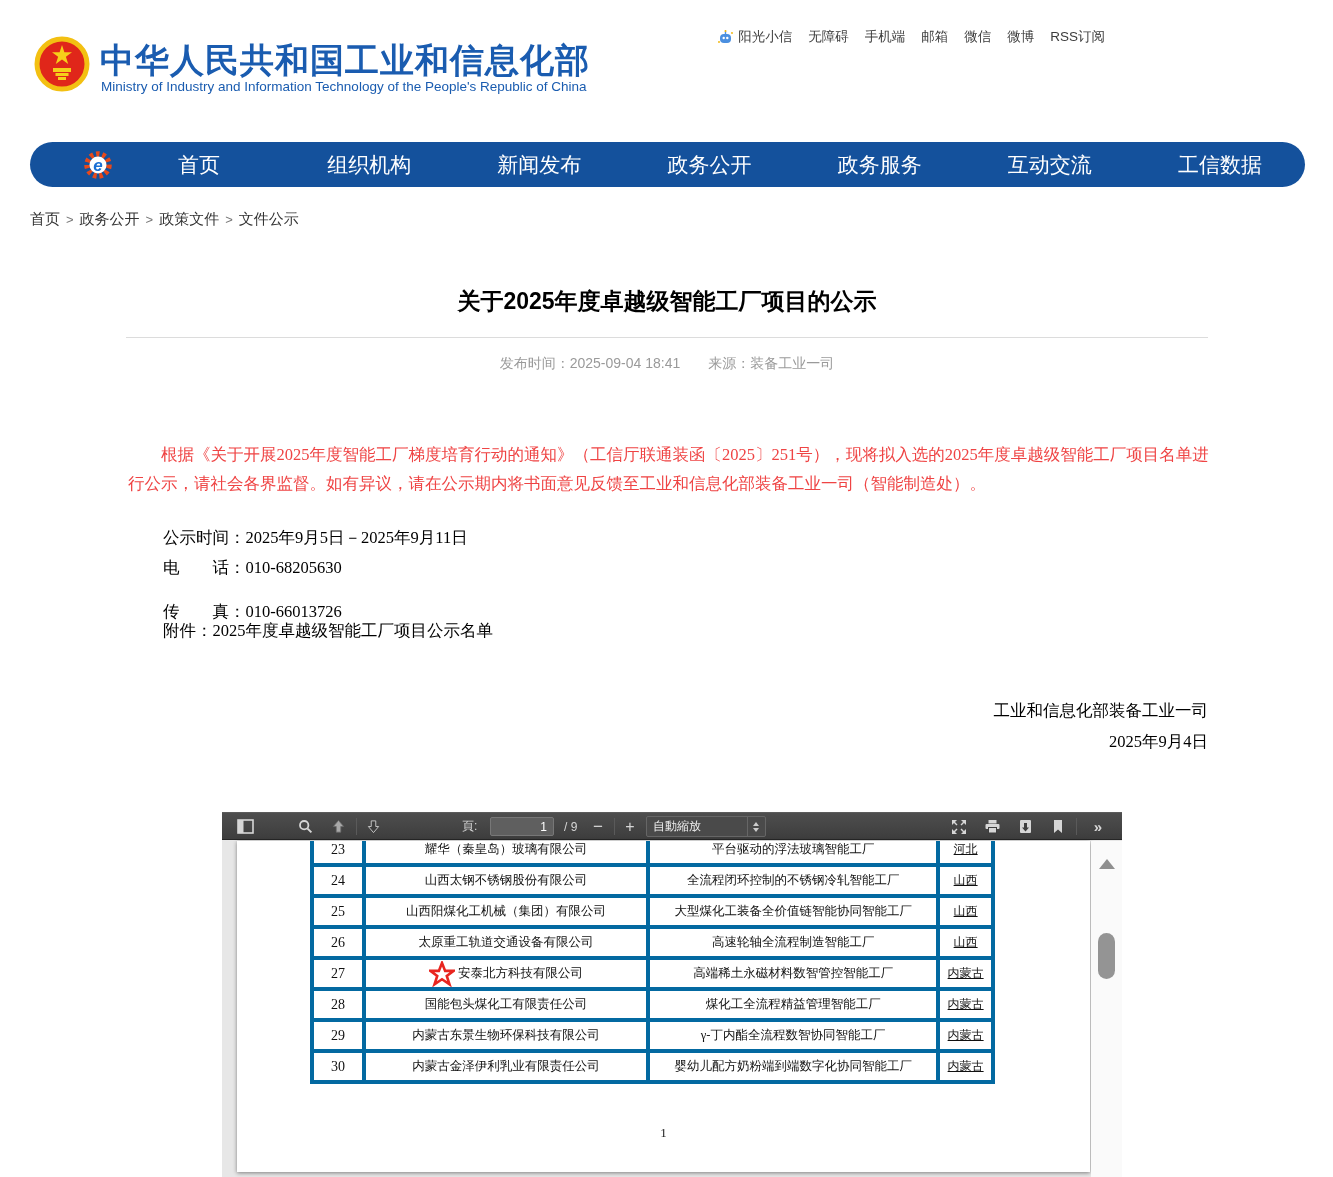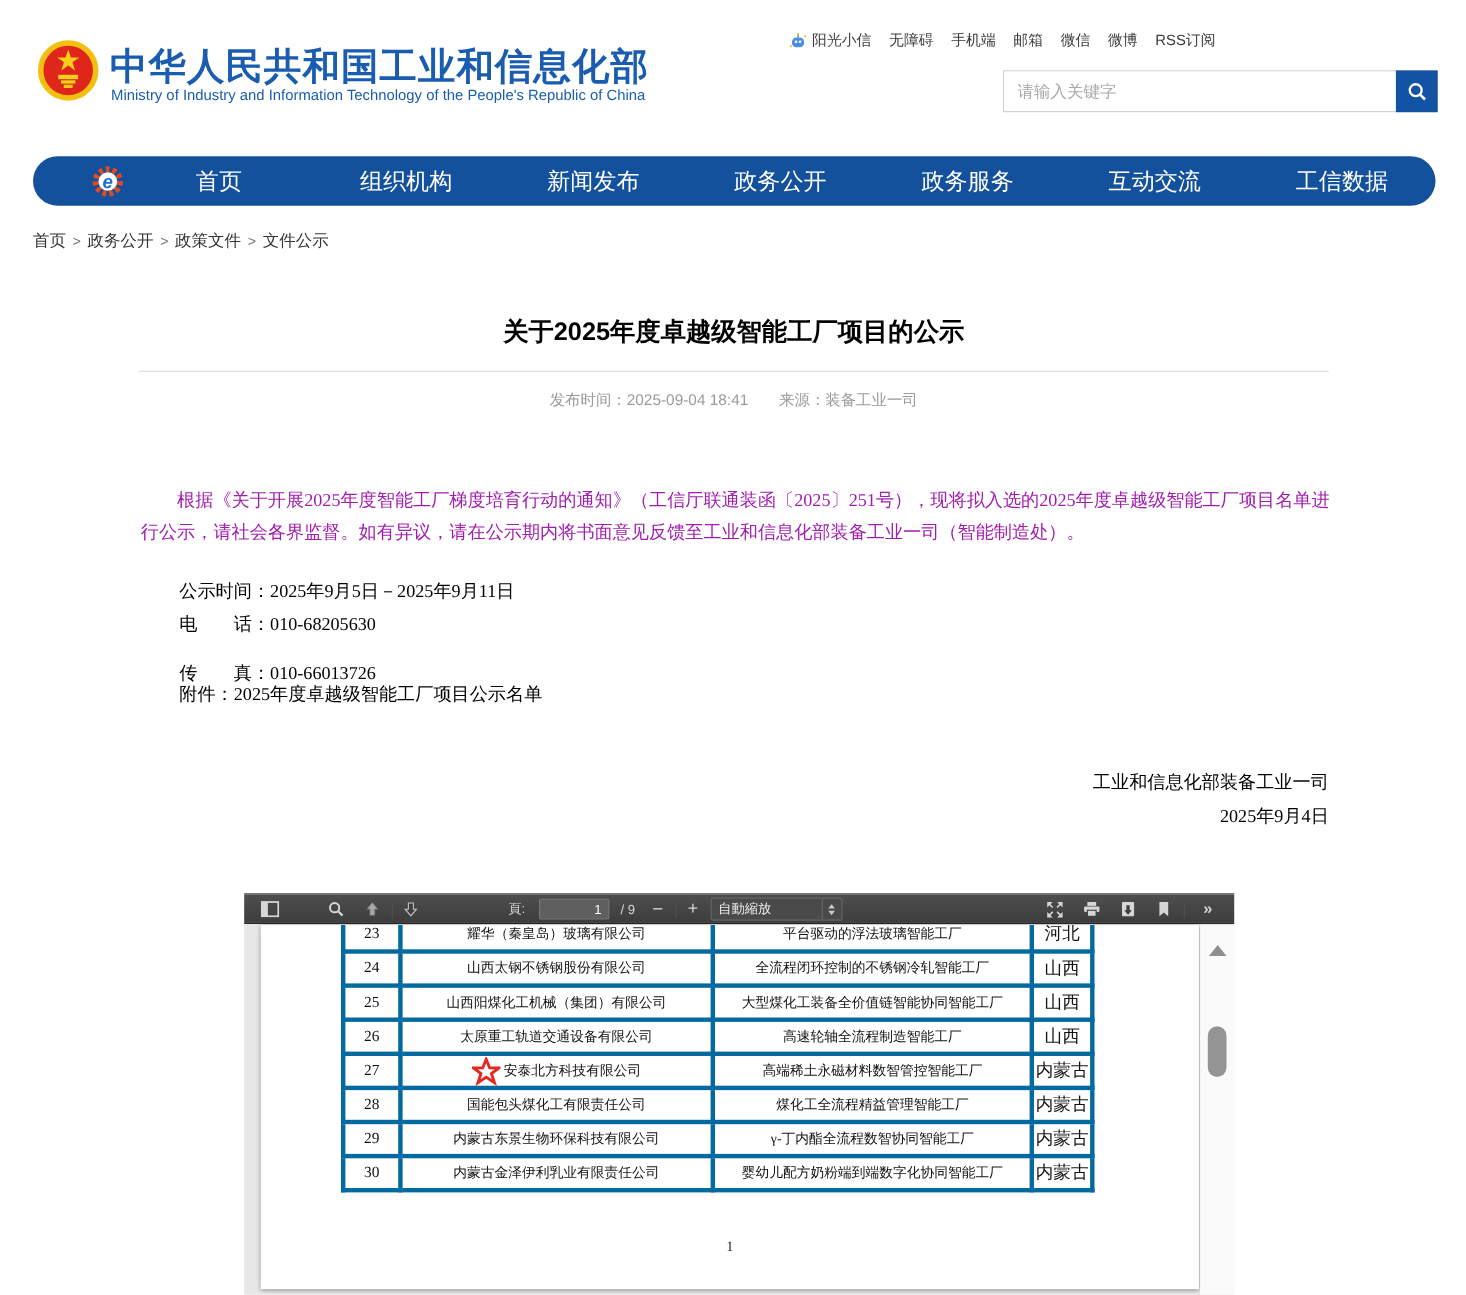--- a/index.html
+++ b/index.html
@@ -36,21 +36,21 @@
   #breadcrumb .sep { color:#777; margin:0 6px; font-size:13px; }
 
   
   #article-title { position:absolute; left:126px; top:286px; width:1082px; text-align:center;
                    font-size:23px; font-weight:bold; color:#000; }
   #title-rule { position:absolute; left:126px; top:337px; width:1082px; border-top:1px solid #dcdcdc; }
   #article-meta { position:absolute; left:126px; top:355px; width:1082px; text-align:center;
                   color:#9a9a9a; font-size:14px; }
   .serif { font-family:"Liberation Serif","DejaVu Serif",serif; }
   #article-body { position:absolute; left:128px; top:440px; width:1082px; font-size:16.5px;
-                  line-height:29px; color:#a21caf; text-indent:2em; }
+                  line-height:29px; color:#ef4444; text-indent:2em; }
   .info-line { position:absolute; left:163px; font-size:16.5px; color:#000; white-space:pre; }
   #line-period { top:527px; } #line-phone { top:557px; } #line-fax { top:601px; }
   #line-attach { top:620px; cursor:pointer; }
   #sign-name { position:absolute; left:126px; top:700px; width:1082px; text-align:right; font-size:16.5px; }
   #sign-date { position:absolute; left:126px; top:731px; width:1082px; text-align:right; font-size:16.5px; }
 
   
   #pdf { position:absolute; left:222px; top:812px; width:900px; height:365px; background:#e7e7e7; }
   #pdf-toolbar { position:absolute; left:0; top:0; width:900px; height:28px;
                  background:linear-gradient(#4e4e4e,#3d3d3d); border-top:1px solid #5c5c5c;
@@ -79,21 +79,21 @@
 
   #pdf-body { position:absolute; left:0; top:29px; width:900px; height:336px; }
   #pdf-page { position:absolute; left:15px; top:0; width:853px; height:331px; background:#fff;
               box-shadow:0 1px 4px rgba(0,0,0,.45); overflow:hidden; }
   #pdf-table { position:absolute; left:73px; top:-9px; width:685px; border-collapse:collapse; }
   #pdf-table td { border:4px solid #0369a1; height:31px; text-align:center; color:#111;
                   font-family:"Liberation Serif","DejaVu Serif",serif; }
   #pdf-table td.c-no { width:52px; font-size:14px; }
   #pdf-table td.c-co { width:286px; font-size:12.5px; }
   #pdf-table td.c-pr { width:292px; font-size:12.5px; }
-  #pdf-table td.c-pv { width:55px; font-size:16px; }
+  #pdf-table td.c-pv { width:55px; font-size:12px;text-decoration:underline; }
   .star-wrap { display:inline-block; width:26px; height:26px; vertical-align:middle; margin-right:3px; }
   #pdf-page-num { position:absolute; left:0; top:284px; width:853px; text-align:center; font-size:13px;
                   color:#222; font-family:"Liberation Serif","DejaVu Serif",serif; }
   #pdf-scroll { position:absolute; right:0; top:0; width:31px; height:336px; background:#fafafa; }
   #scroll-up { position:absolute; left:8px; top:18px; width:0; height:0;
                border-left:8px solid transparent; border-right:8px solid transparent;
                border-bottom:10px solid #8f8f8f; cursor:pointer; }
   #scroll-thumb { position:absolute; left:7px; top:92px; width:17px; height:46px; background:#949494;
                   border-radius:9px; cursor:pointer; }
 </style>
@@ -125,29 +125,20 @@
       <span>阳光小信</span>
     </span>
     <span class="ql">无障碍</span>
     <span class="ql">手机端</span>
     <span class="ql">邮箱</span>
     <span class="ql">微信</span>
     <span class="ql">微博</span>
     <span class="ql">RSS订阅</span>
   </div>
 
-  <div id="search-box">
-    <input id="search-input" placeholder="请输入关键字" style="">
-    <button id="search-btn">
-      <svg width="19" height="19" viewBox="0 0 19 19">
-        <circle cx="8" cy="8" r="5.4" fill="none" stroke="#fff" stroke-width="2.1"></circle>
-        <line x1="12.2" y1="12.2" x2="16.5" y2="16.5" stroke="#fff" stroke-width="2.4"></line>
-      </svg>
-    </button>
-  </div>
 </div>
 
 <div id="nav">
   <svg id="nav-logo" viewBox="0 0 32 32">
     <circle cx="16" cy="16" r="11" fill="none" stroke="#e8491a" stroke-width="5.5" stroke-dasharray="3.4 2.8"></circle>
     <circle cx="16" cy="16" r="8.5" fill="#fff"></circle>
     <text x="16" y="22" text-anchor="middle" font-size="17" font-style="italic" font-weight="bold" fill="#1a6fd4">e</text>
   </svg>
   <div id="nav-items">
       <div class="nav-item">首页</div>

